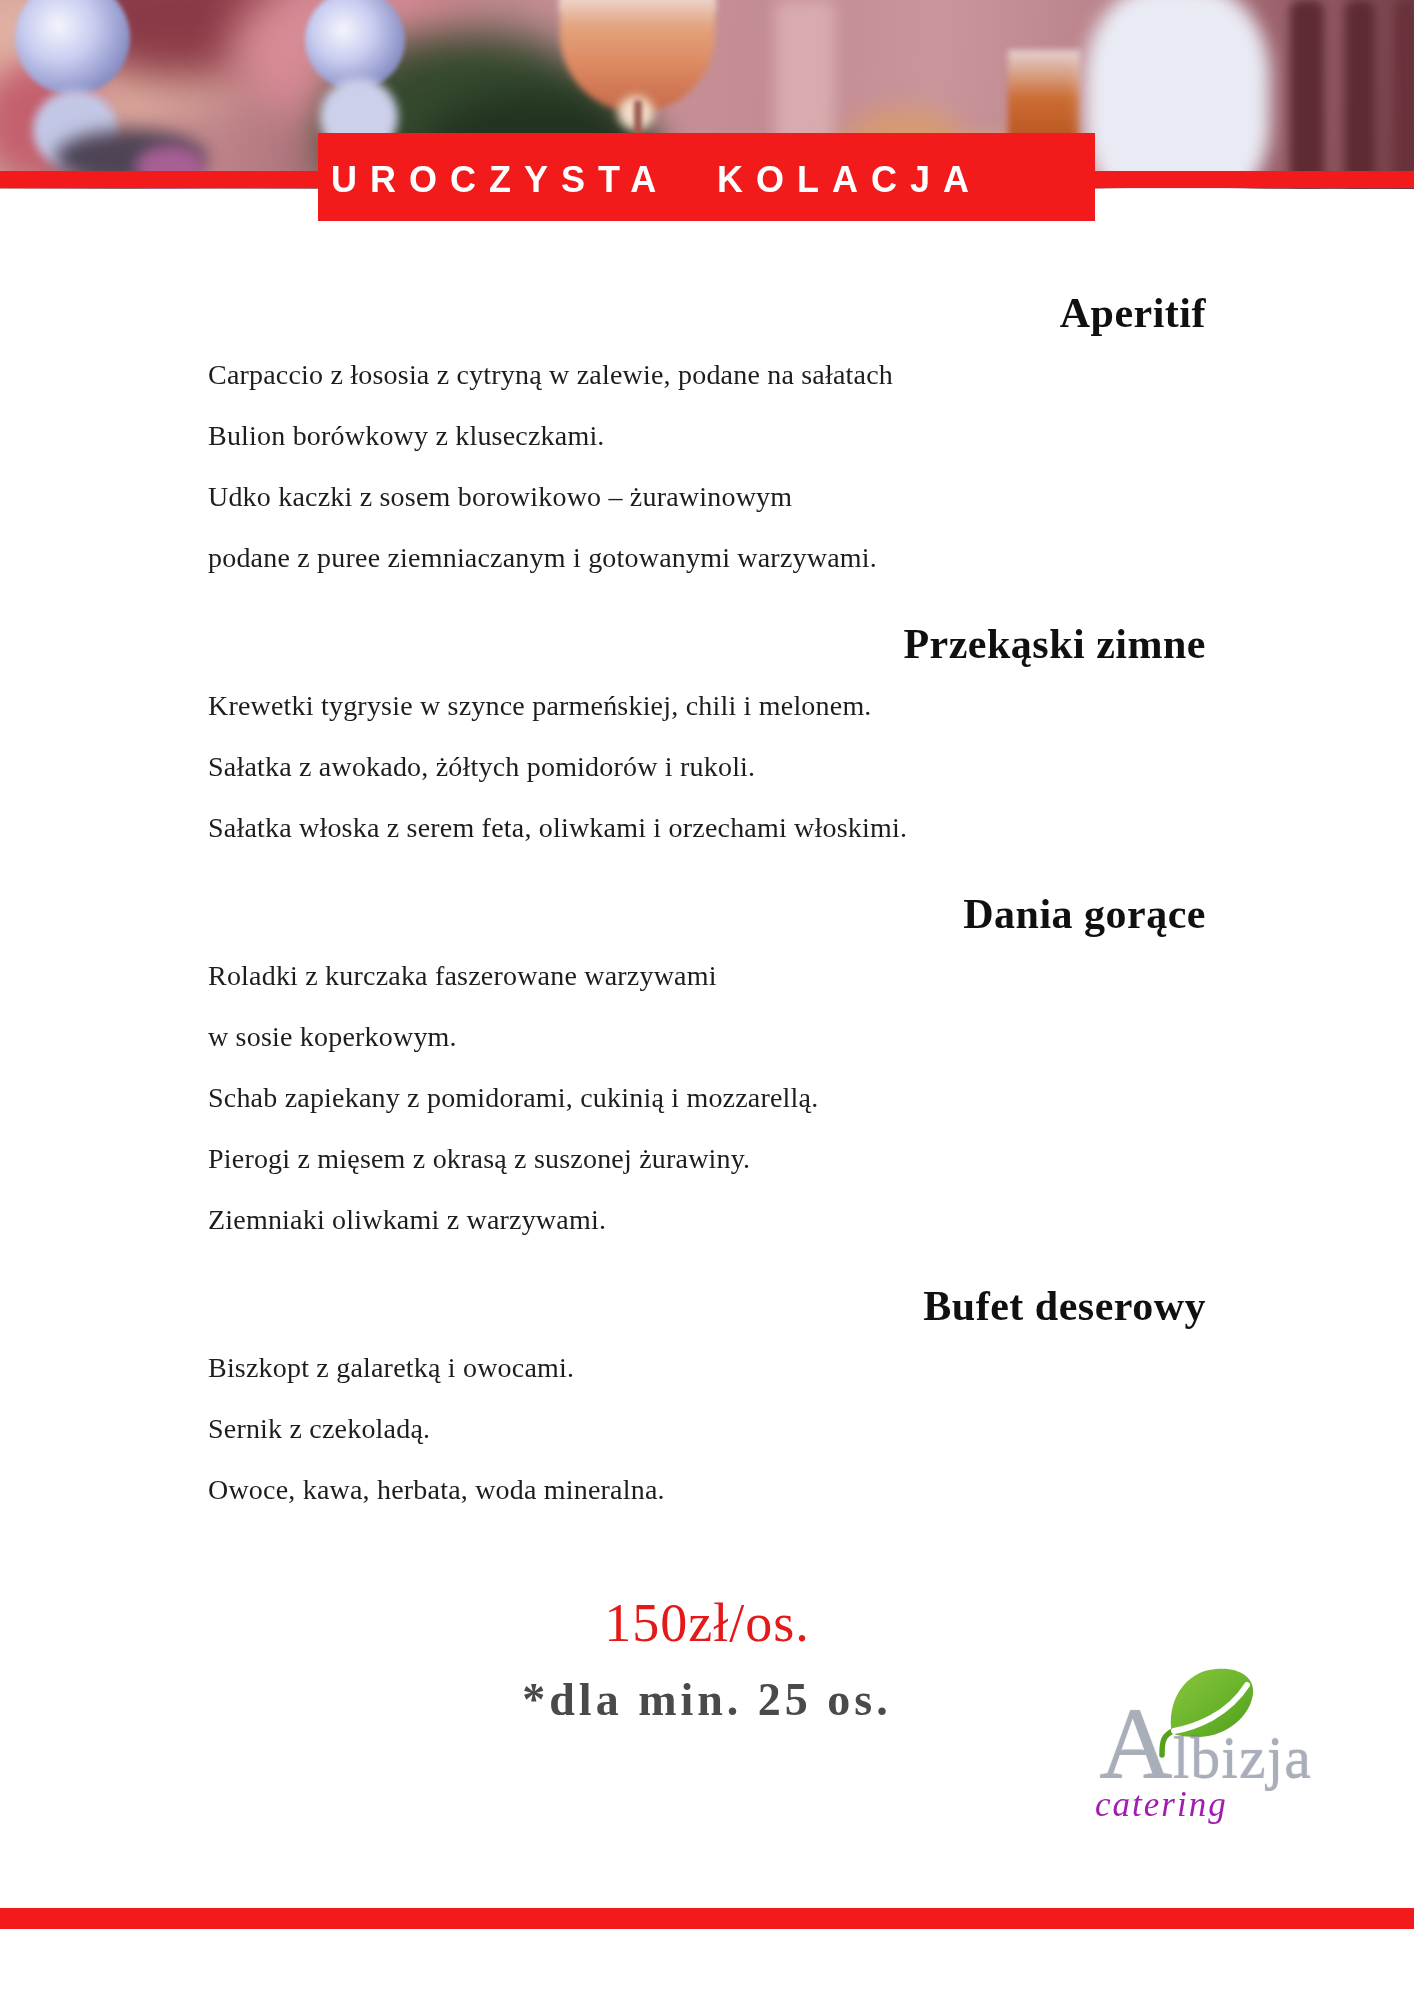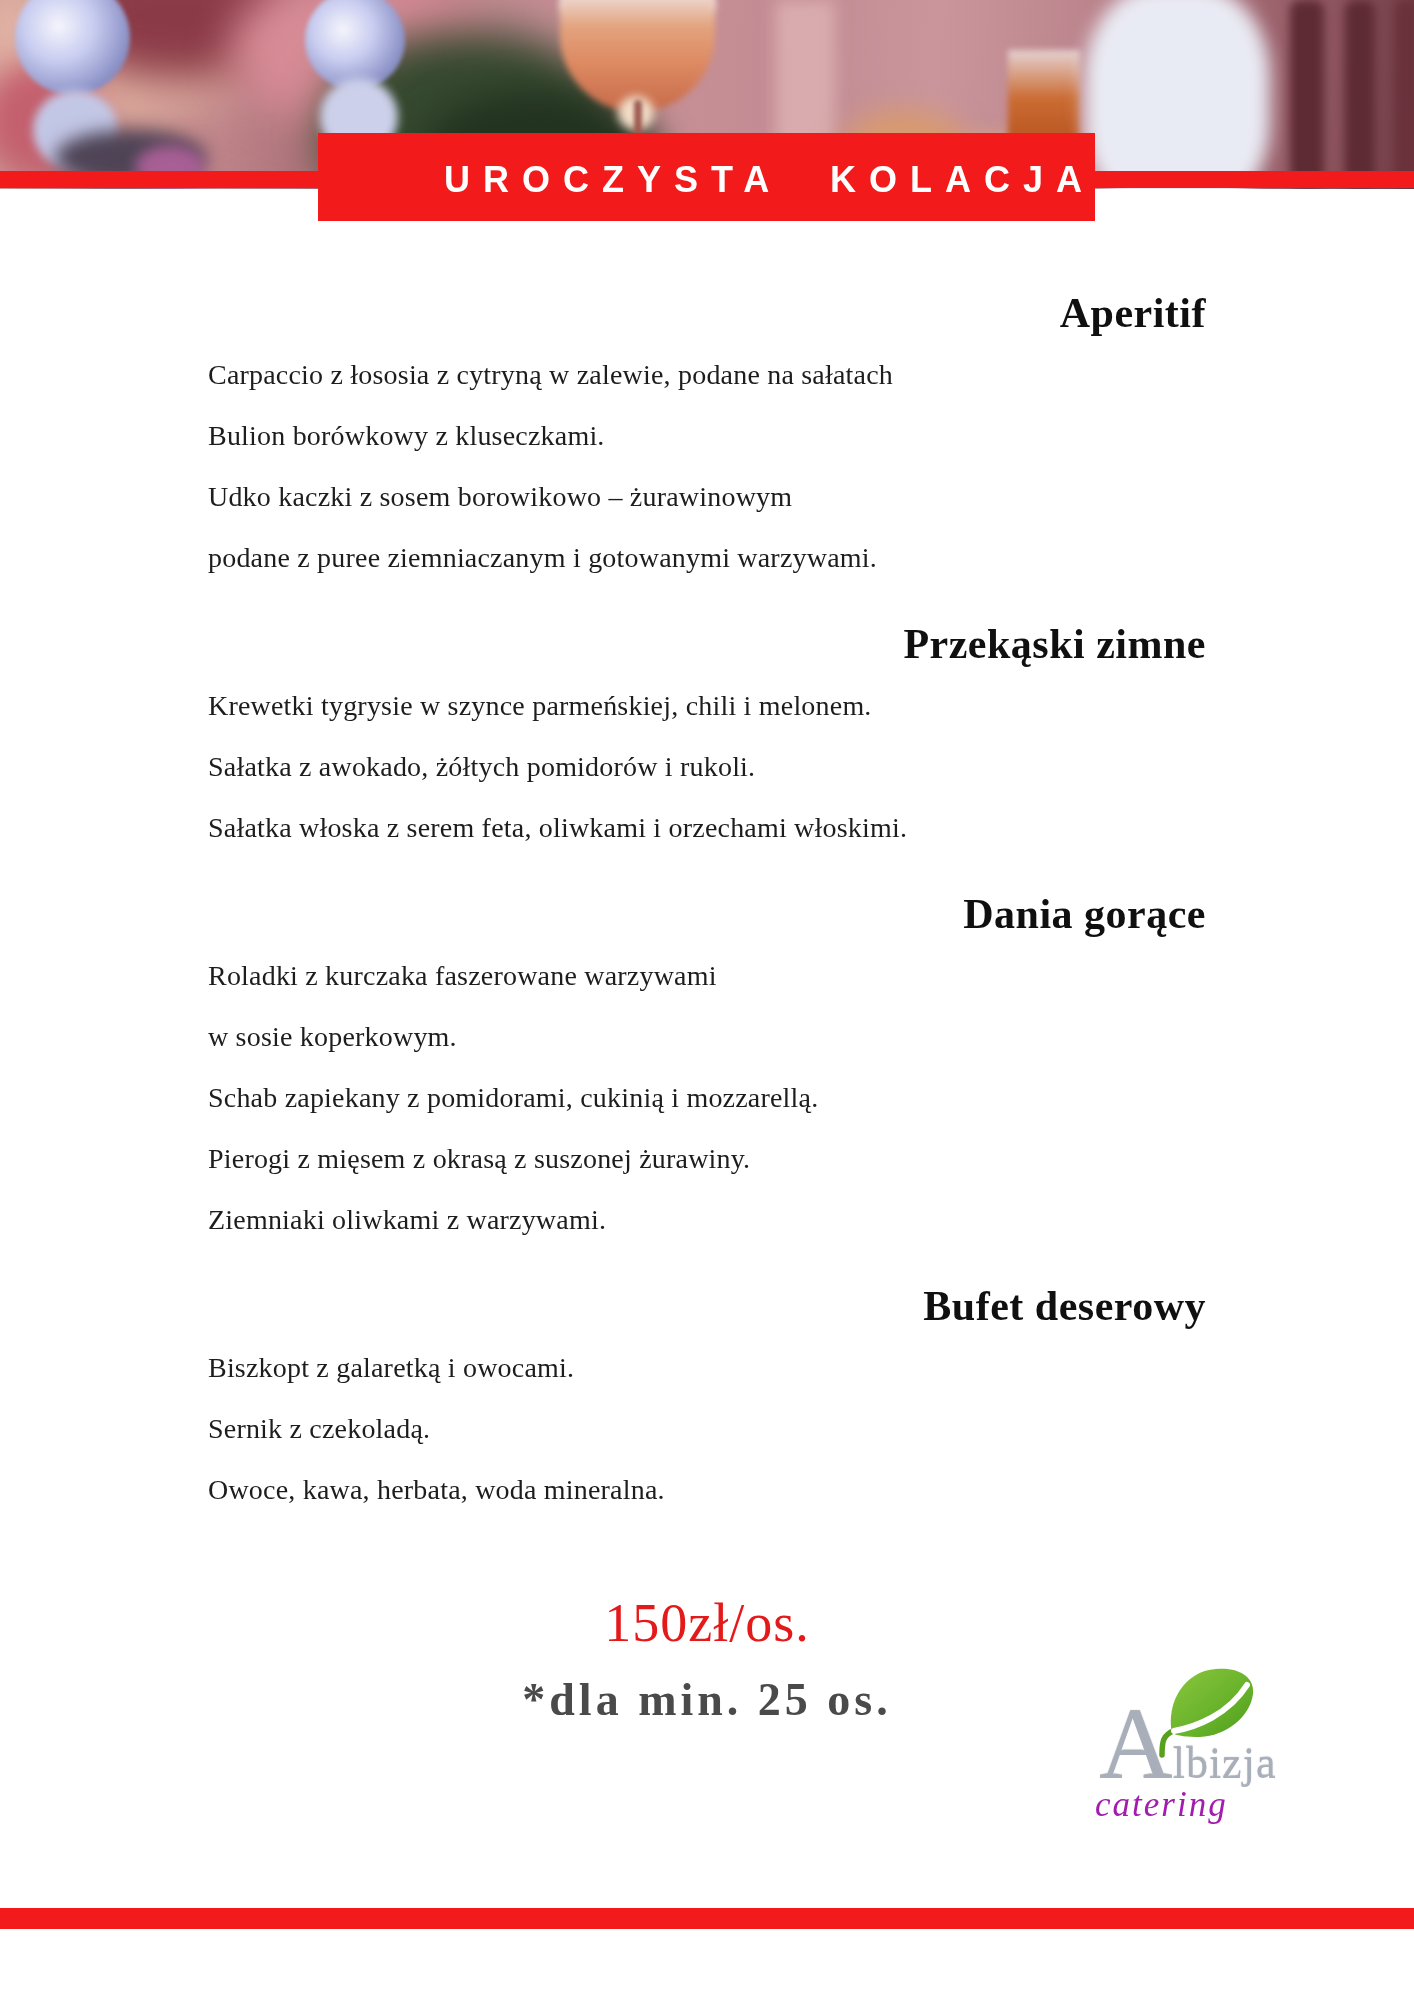--- a/index.html
+++ b/index.html
@@ -37,21 +37,21 @@
   .b-flute{left:1008px;top:50px;width:72px;height:139px;border-radius:0 0 36px 36px;filter:blur(3px);
     background:linear-gradient(180deg,#e5d3d3 0%,#cb6c33 35%,#b44e1c 75%,#93401a 100%);}
   .b-carafe{left:1085px;top:-15px;width:185px;height:230px;border-radius:40%;background:#e9ebf4;filter:blur(9px);}
   .b-win1{left:1290px;top:0;width:34px;height:189px;border-radius:10px;background:#5e2b34;filter:blur(5px);}
   .b-win2{left:1345px;top:0;width:30px;height:189px;border-radius:10px;background:#5e2b34;filter:blur(5px);}
   .b-win3{left:1395px;top:0;width:25px;height:189px;border-radius:10px;background:#6a323b;filter:blur(5px);}
 
   
   .stripe-top{position:absolute;left:0;top:171px;width:1414px;height:17px;background:#f21a1a;z-index:3;}
   .banner{position:absolute;left:318px;top:133px;width:777px;height:88px;background:#f21a1a;z-index:4;
-          display:flex;align-items:center;justify-content:flex-end;}
+          display:flex;align-items:center;justify-content:flex-start;}
   .banner span{font-family:"Liberation Sans",sans-serif;font-weight:700;font-size:36px;
                color:#ffffff;letter-spacing:13px;word-spacing:26px;white-space:nowrap;
                padding-left:13px;margin-top:6px;}
 
   
   .menu{position:absolute;left:208px;top:283px;width:998px;z-index:2;}
   .menu h2{font-size:42px;line-height:61px;margin:26px 0 0;text-align:right;font-weight:700;
            color:#101010;letter-spacing:0.5px;}
   .menu h2.first{margin-top:0;}
   .menu p{font-size:28px;line-height:61px;margin:0;letter-spacing:0.2px;color:#1d1d1d;}
@@ -60,21 +60,21 @@
   .note{margin-top:22px;font-size:46px;line-height:52px;text-align:center;color:#4a4a4a;
         font-weight:700;letter-spacing:4px;}
 
   
   .logo{position:absolute;left:1095px;top:1645px;width:190px;height:195px;z-index:2;}
   .logo-leaf{position:absolute;left:55px;top:18px;width:110px;height:95px;}
   .logo-text{position:absolute;left:4px;top:48px;display:flex;align-items:baseline;
              color:#a8afba;text-shadow:0 2px 2px rgba(255,255,255,.75),0 -1px 1px rgba(92,100,112,.55);
              white-space:nowrap;}
   .logo-initial{font-size:102px;line-height:1;}
-  .logo-rest{font-size:44px;line-height:1;letter-spacing:1px;}
+  .logo-rest{font-size:60px;line-height:1;letter-spacing:1px;}
   .logo-sub{position:absolute;left:0;top:140px;width:180px;
             font-style:italic;font-size:35px;color:#a21caf;letter-spacing:2px;}
 
   .stripe-bottom{position:absolute;left:0;top:1908px;width:1414px;height:21px;background:#f21a1a;z-index:3;}
 </style>
 </head>
 <body>
 
 <div class="page">
 

